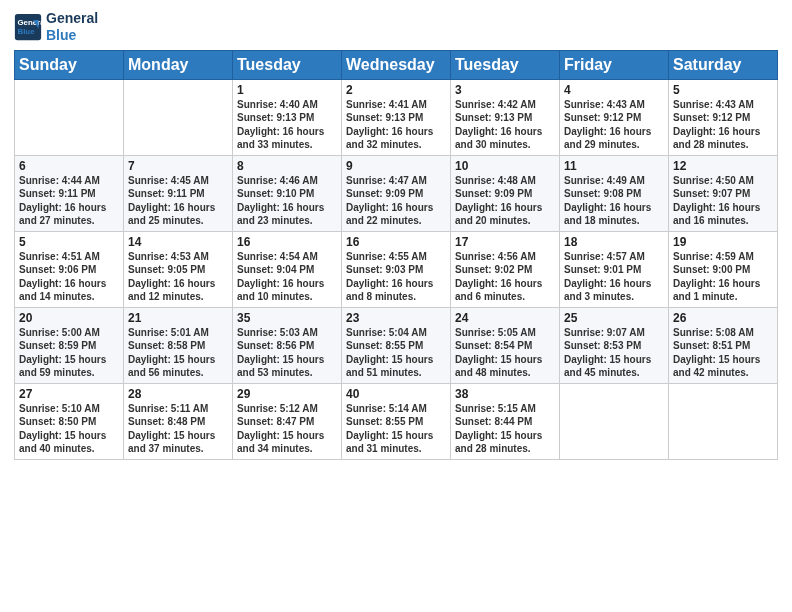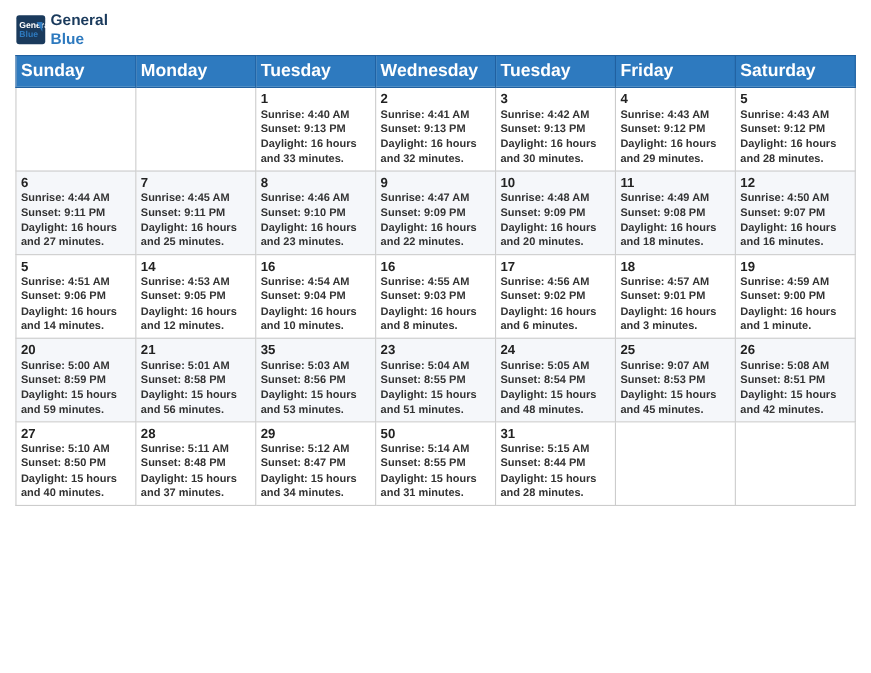--- a/index.html
+++ b/index.html
@@ -332,28 +332,28 @@
 and 37 minutes.</div>
           </td>
           <td>
             <span class="day-num">29</span>
             <div class="day-detail">Sunrise: 5:12 AM
 Sunset: 8:47 PM
 Daylight: 15 hours
 and 34 minutes.</div>
           </td>
           <td>
-            <span class="day-num">50</span>
+            <span class="day-num">40</span>
             <div class="day-detail">Sunrise: 5:14 AM
 Sunset: 8:55 PM
 Daylight: 15 hours
 and 31 minutes.</div>
           </td>
           <td>
-            <span class="day-num">31</span>
+            <span class="day-num">38</span>
             <div class="day-detail">Sunrise: 5:15 AM
 Sunset: 8:44 PM
 Daylight: 15 hours
 and 28 minutes.</div>
           </td>
           <td class="empty"></td>
           <td class="empty"></td>
         </tr>
       </tbody>
   </table>

